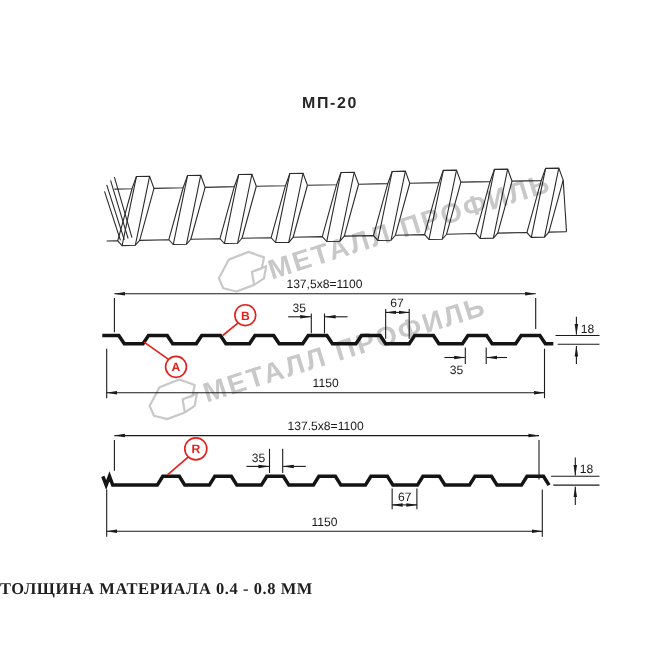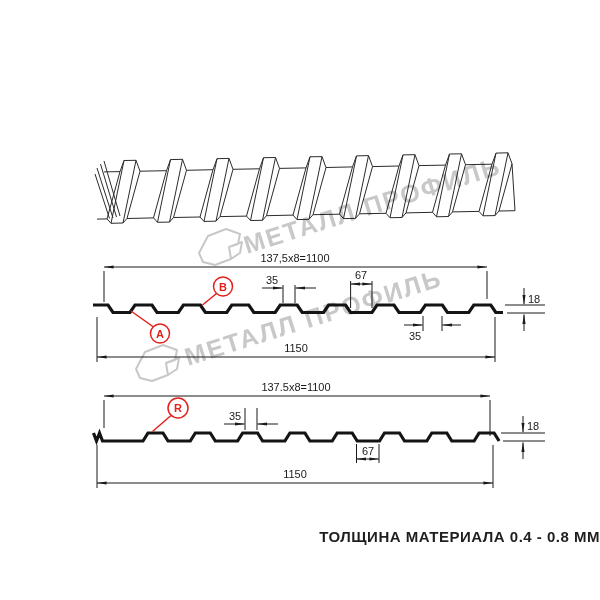--- a/index.html
+++ b/index.html
@@ -2,40 +2,41 @@
 <html><head>
 <meta charset="utf-8">
 <style>
   html,body{margin:0;padding:0;background:#ffffff;}
   .page{position:relative;width:600px;height:600px;background:#ffffff;overflow:hidden;
         font-family:"Liberation Sans",sans-serif;}
   .title{position:absolute;top:48px;left:0;width:600px;text-align:center;
          font-size:30px;font-weight:800;letter-spacing:2.5px;color:#1c1c1c;}
   .subtitle{position:absolute;top:86px;left:0;width:600px;text-align:center;
             font-size:14.5px;font-weight:600;letter-spacing:1.5px;color:#262626;}
-  .footer{position:absolute;top:528px;left:0;width:600px;text-align:right;
-          font-size:15px;font-weight:600;letter-spacing:0.5px;color:#1f1f1f;}
+  .footer{position:absolute;top:528px;left:0;width:600px;text-align:left;
+          font-size:15px;font-weight:600;letter-spacing:0.5px;color:#1f1f1f;font-family:Liberation Serif, serif;}
   svg.drawing{position:absolute;top:0;left:0;}
   .thin{stroke:#1a1a1a;stroke-width:1;fill:none;}
   .profile{stroke:#141414;stroke-width:3.2;fill:none;stroke-linejoin:miter;}
   .persp{stroke:#2b2b2b;stroke-width:1;fill:none;stroke-linejoin:miter;}
   .dimtxt{fill:#1a1a1a;font-size:11px;font-family:"Liberation Sans",sans-serif;}
   .red{stroke:#e3211c;stroke-width:1.5;fill:none;}
   .redtxt{fill:#e3211c;font-size:11px;font-weight:bold;text-anchor:middle;
           font-family:"Liberation Sans",sans-serif;}
   .wm{mix-blend-mode:multiply;}
   .wmtxt{fill:#c8c8c8;font-size:25px;font-weight:bold;letter-spacing:2px;
          font-family:"Liberation Sans",sans-serif;}
   .wmlogo{stroke:#c8c8c8;stroke-width:2;fill:none;stroke-linejoin:round;}
 </style>
 </head>
 <body>
 
 <div class="page">
 
+  <div class="subtitle">МП-20</div>
 
   <svg class="drawing" width="600" height="600" viewBox="0 0 600 600">
     <defs>
       <marker id="ah" viewBox="0 0 10 4" markerWidth="10" markerHeight="4" refX="9.6" refY="2" orient="auto-start-reverse" markerUnits="userSpaceOnUse">
         <path d="M0,0.4 L10,2 L0,3.6 Z" fill="#1a1a1a"></path>
       </marker>
     </defs>
 
     <g id="persp" class="persp">
         <path d="M97 219.1 L107 218.9 L111 223.3 L123 223.0 L127 218.5 L153.5 217.9 L157.5 222.3 L169.5 222.1 L173.5 217.5 L200 217.0 L204 221.4 L216 221.2 L220 216.6 L246.5 216.1 L250.5 220.5 L262.5 220.3 L266.5 215.7 L293 215.1 L297 219.6 L309 219.3 L313 214.7 L339.5 214.2 L343.5 218.6 L355.5 218.4 L359.5 213.8 L386 213.3 L390 217.7 L402 217.5 L406 212.9 L432.5 212.3 L436.5 216.8 L448.5 216.5 L452.5 211.9 L479 211.4 L483 215.8 L495 215.6 L499 211.0 L515 210.7"></path>

